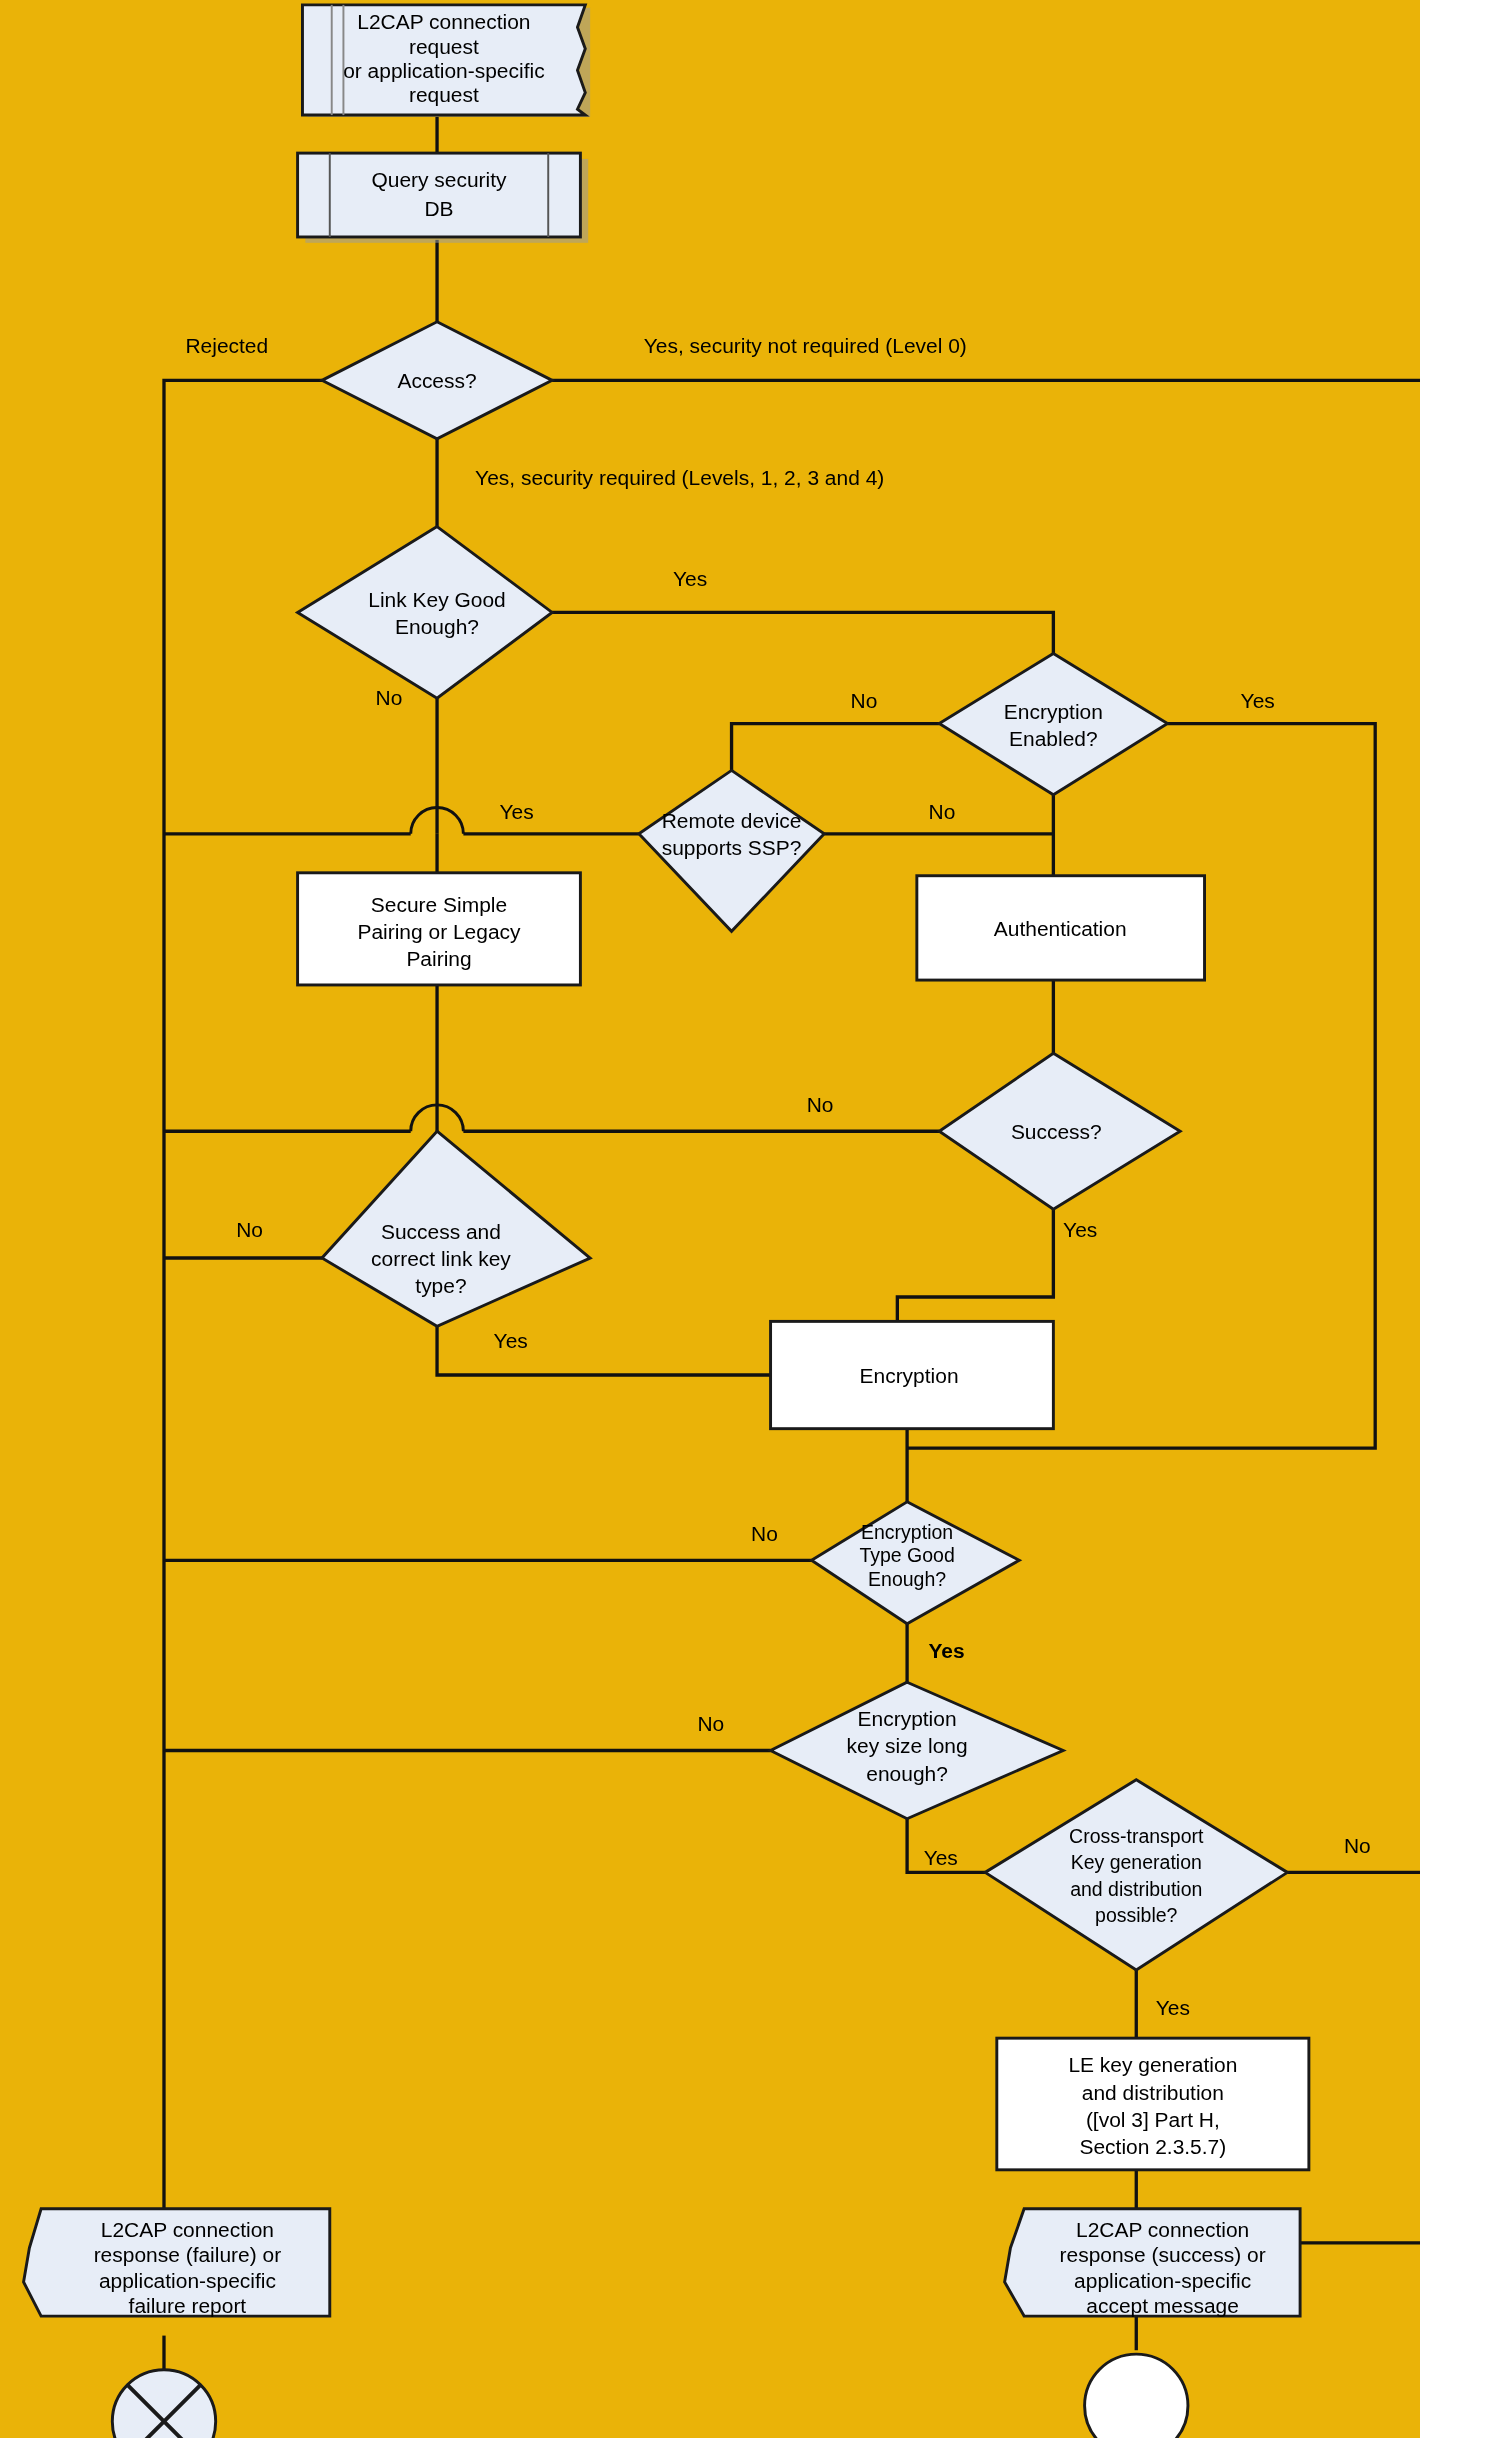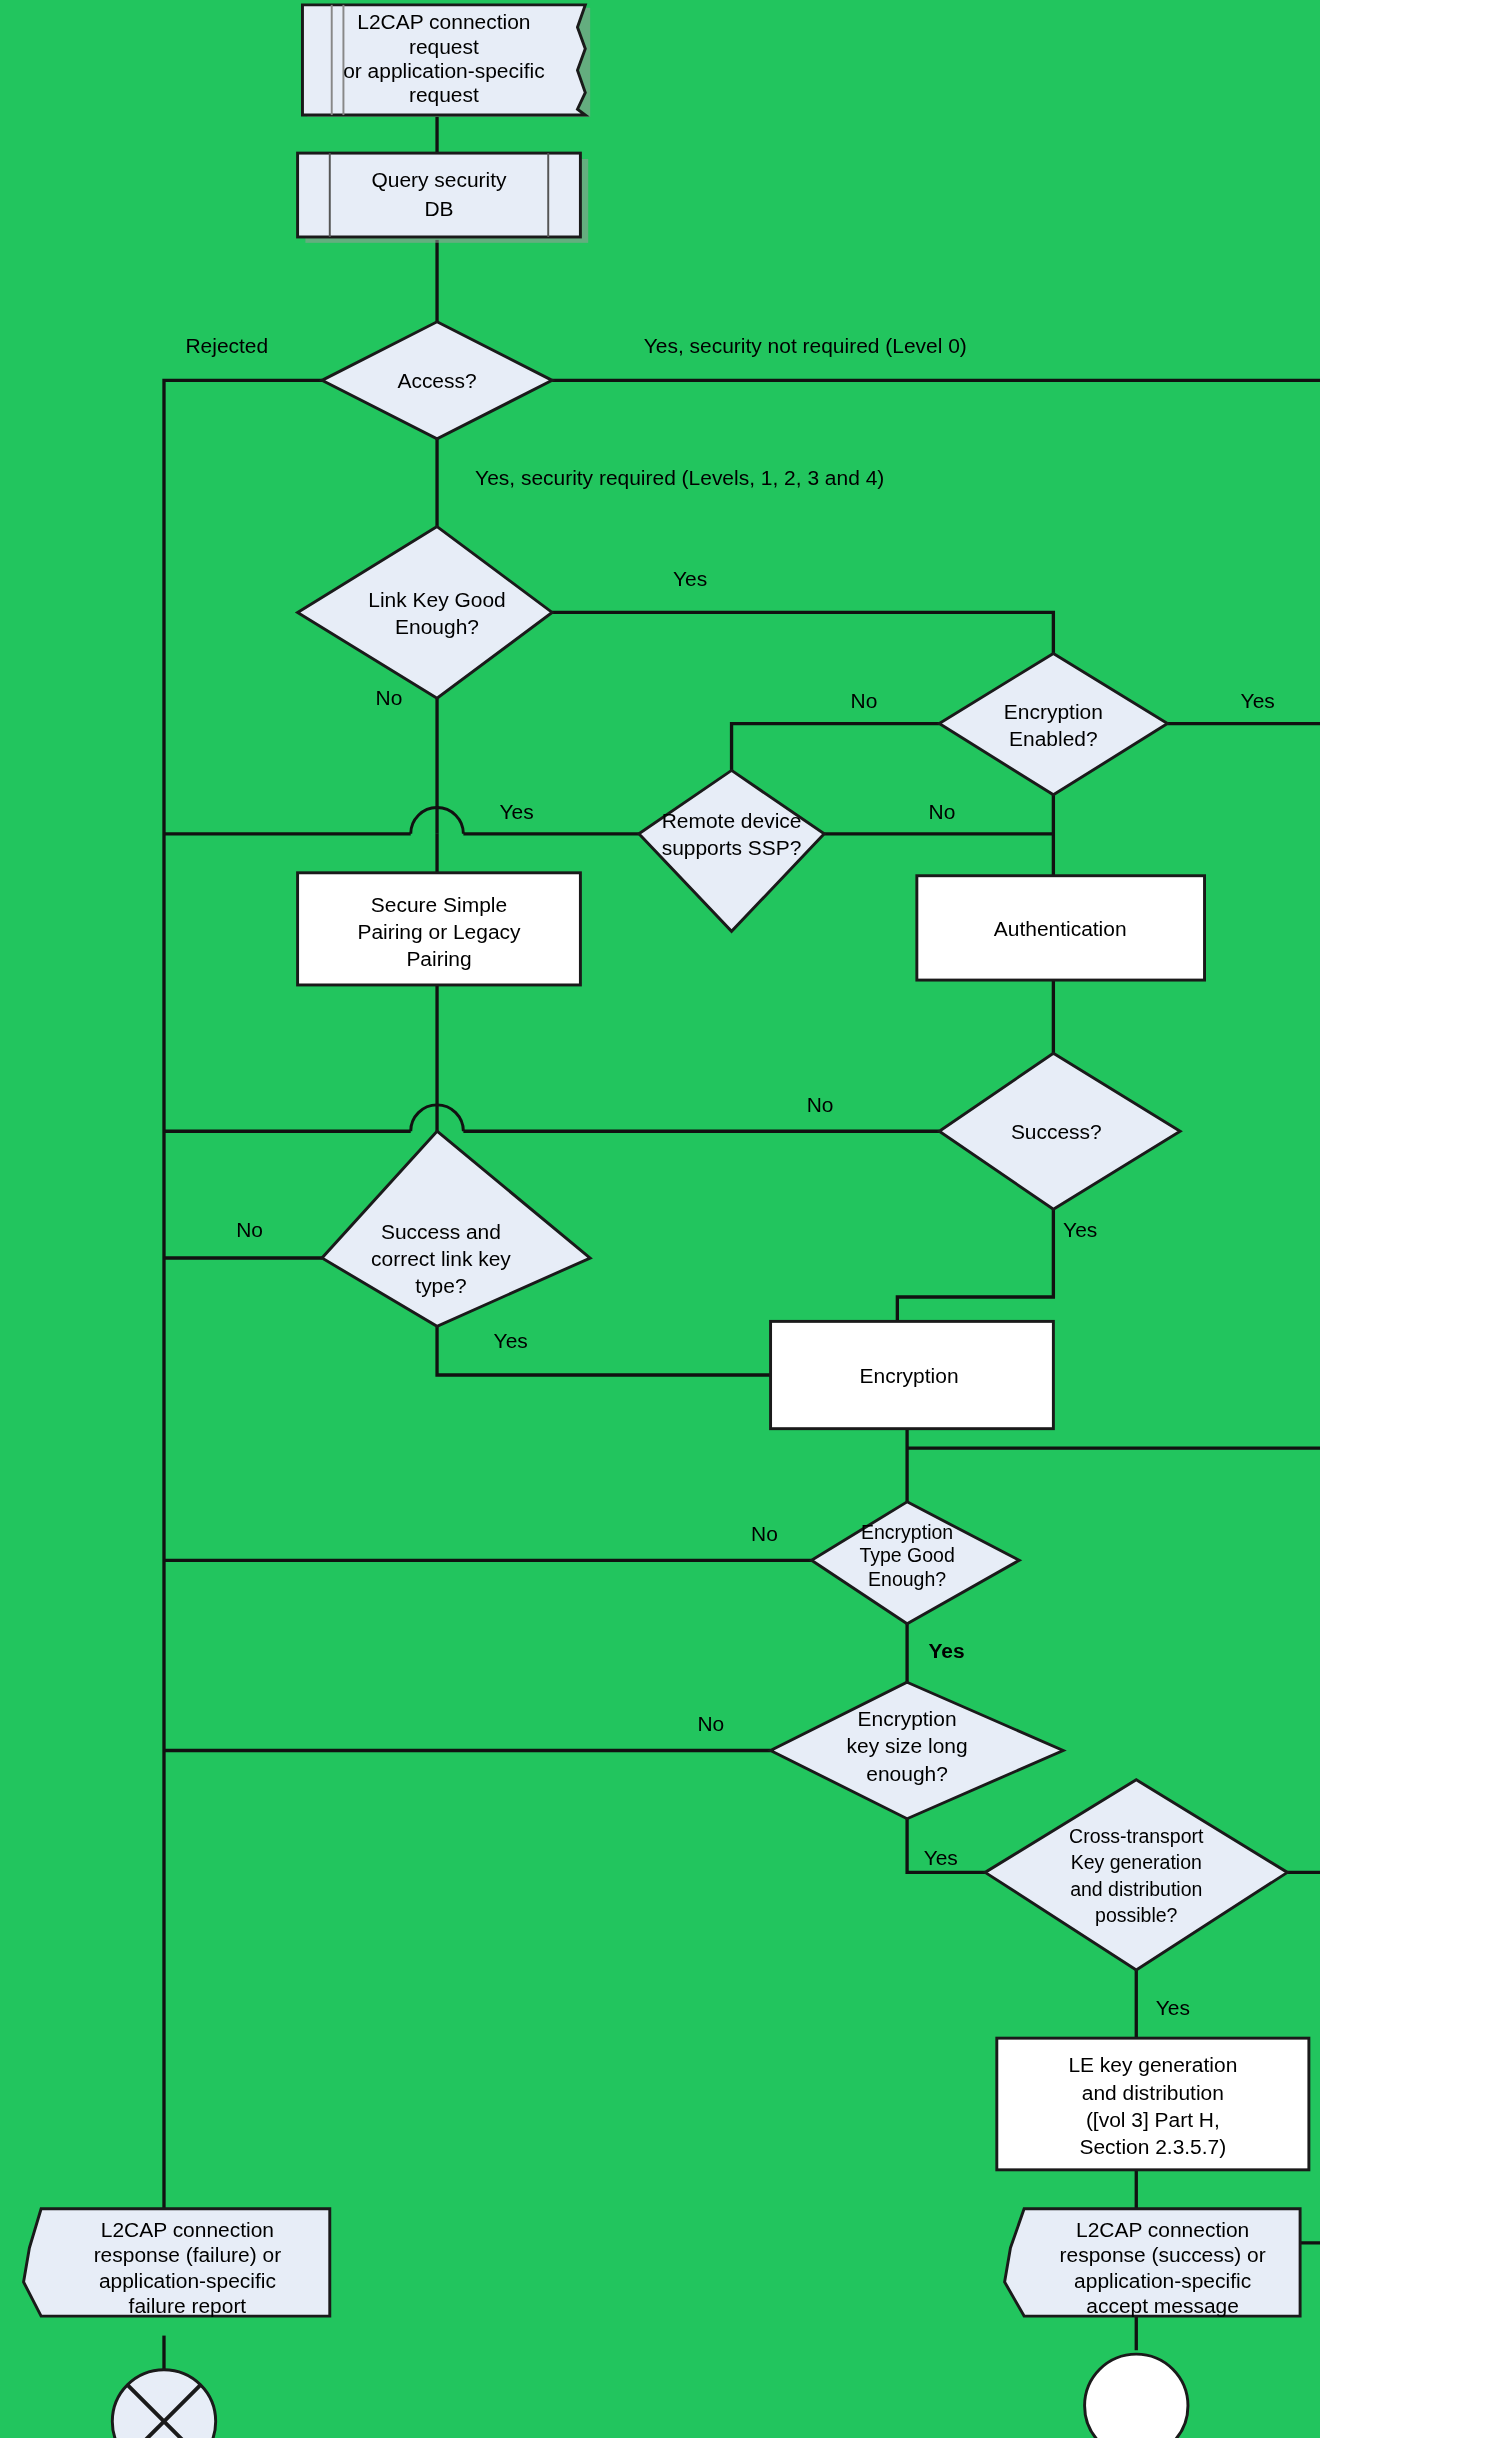--- a/index.html
+++ b/index.html
@@ -1,17 +1,17 @@
 <!DOCTYPE html>
 <html><head>
 <meta charset="utf-8">
 <style>
   html,body{margin:0;padding:0;background:#ffffff;}
   body{font-family:"Liberation Sans",sans-serif;}
-  #page{position:relative;width:1320px;height:2438px;background:#22c55e;overflow:hidden;}
+  #page{position:relative;width:1420px;height:2438px;background:#eab308;overflow:hidden;}
   svg{display:block;}
   .shp{fill:#e7edf7;stroke:#1a1a1a;stroke-width:3;}
   .shp-white{fill:#ffffff;stroke:#1a1a1a;stroke-width:3;}
   .shp-shadow{fill:#9a9a9a;}
   .conn{stroke:#111111;stroke-width:3.4;fill:none;stroke-linecap:butt;}
   .conn-thin{stroke:#111111;stroke-width:3;fill:none;}
   .lbl{font-family:"Liberation Sans",sans-serif;font-size:21.5px;fill:#000;}
   .lbl-b{font-family:"Liberation Sans",sans-serif;font-size:21.5px;fill:#000;font-weight:bold;}
   .nodetext{font-family:"Liberation Sans",sans-serif;font-size:21.5px;fill:#000;}
   .nodetext.sm{font-size:20px;}

